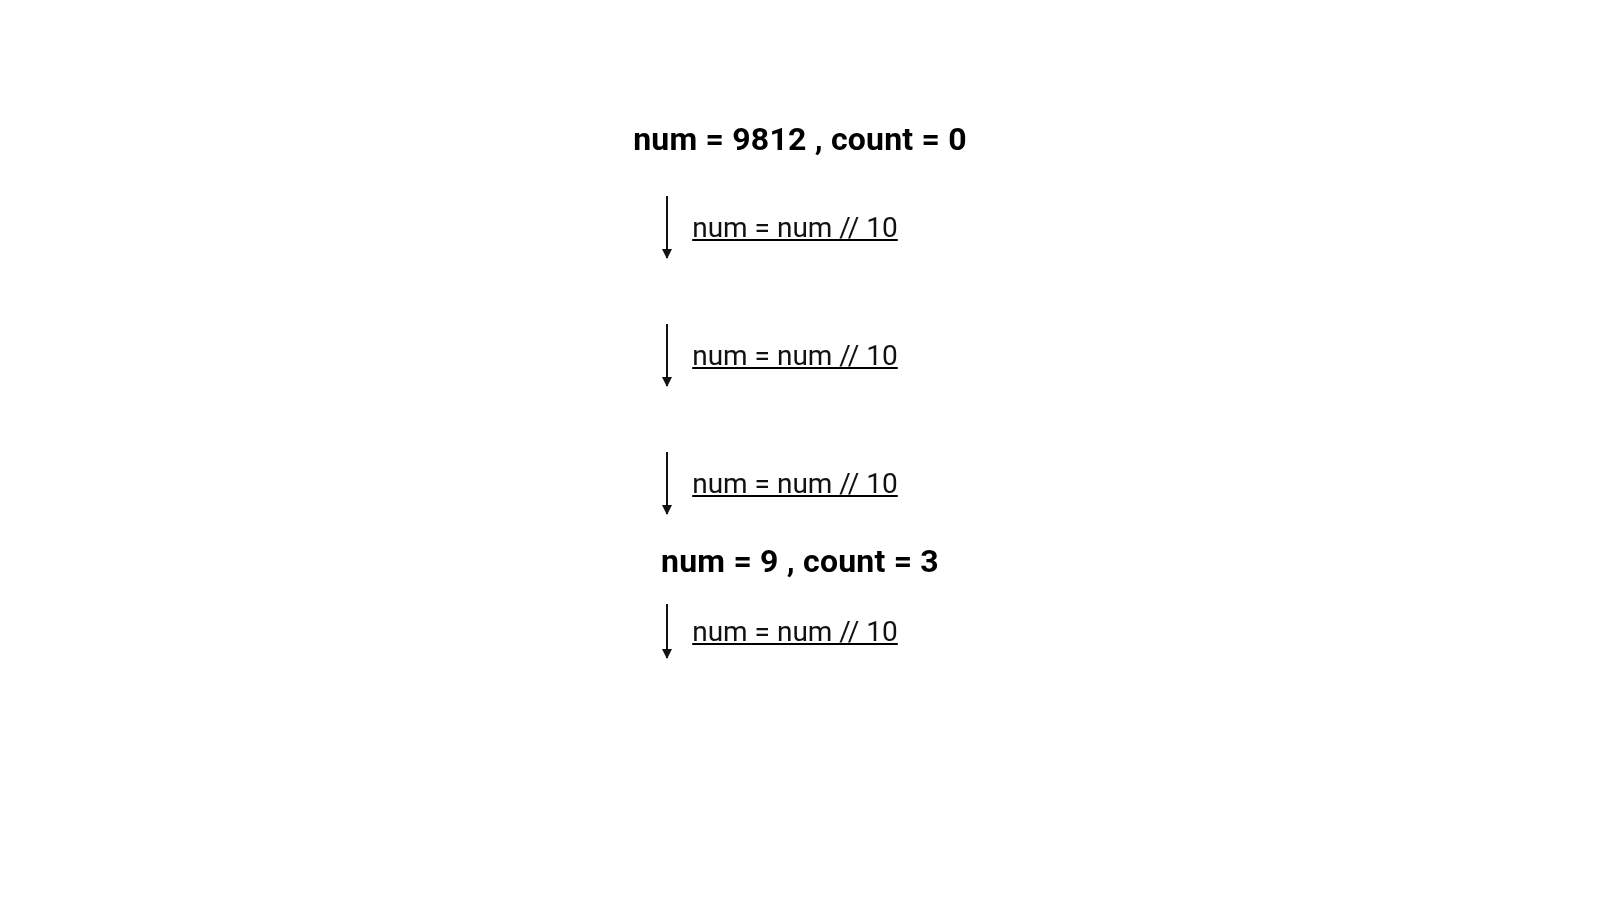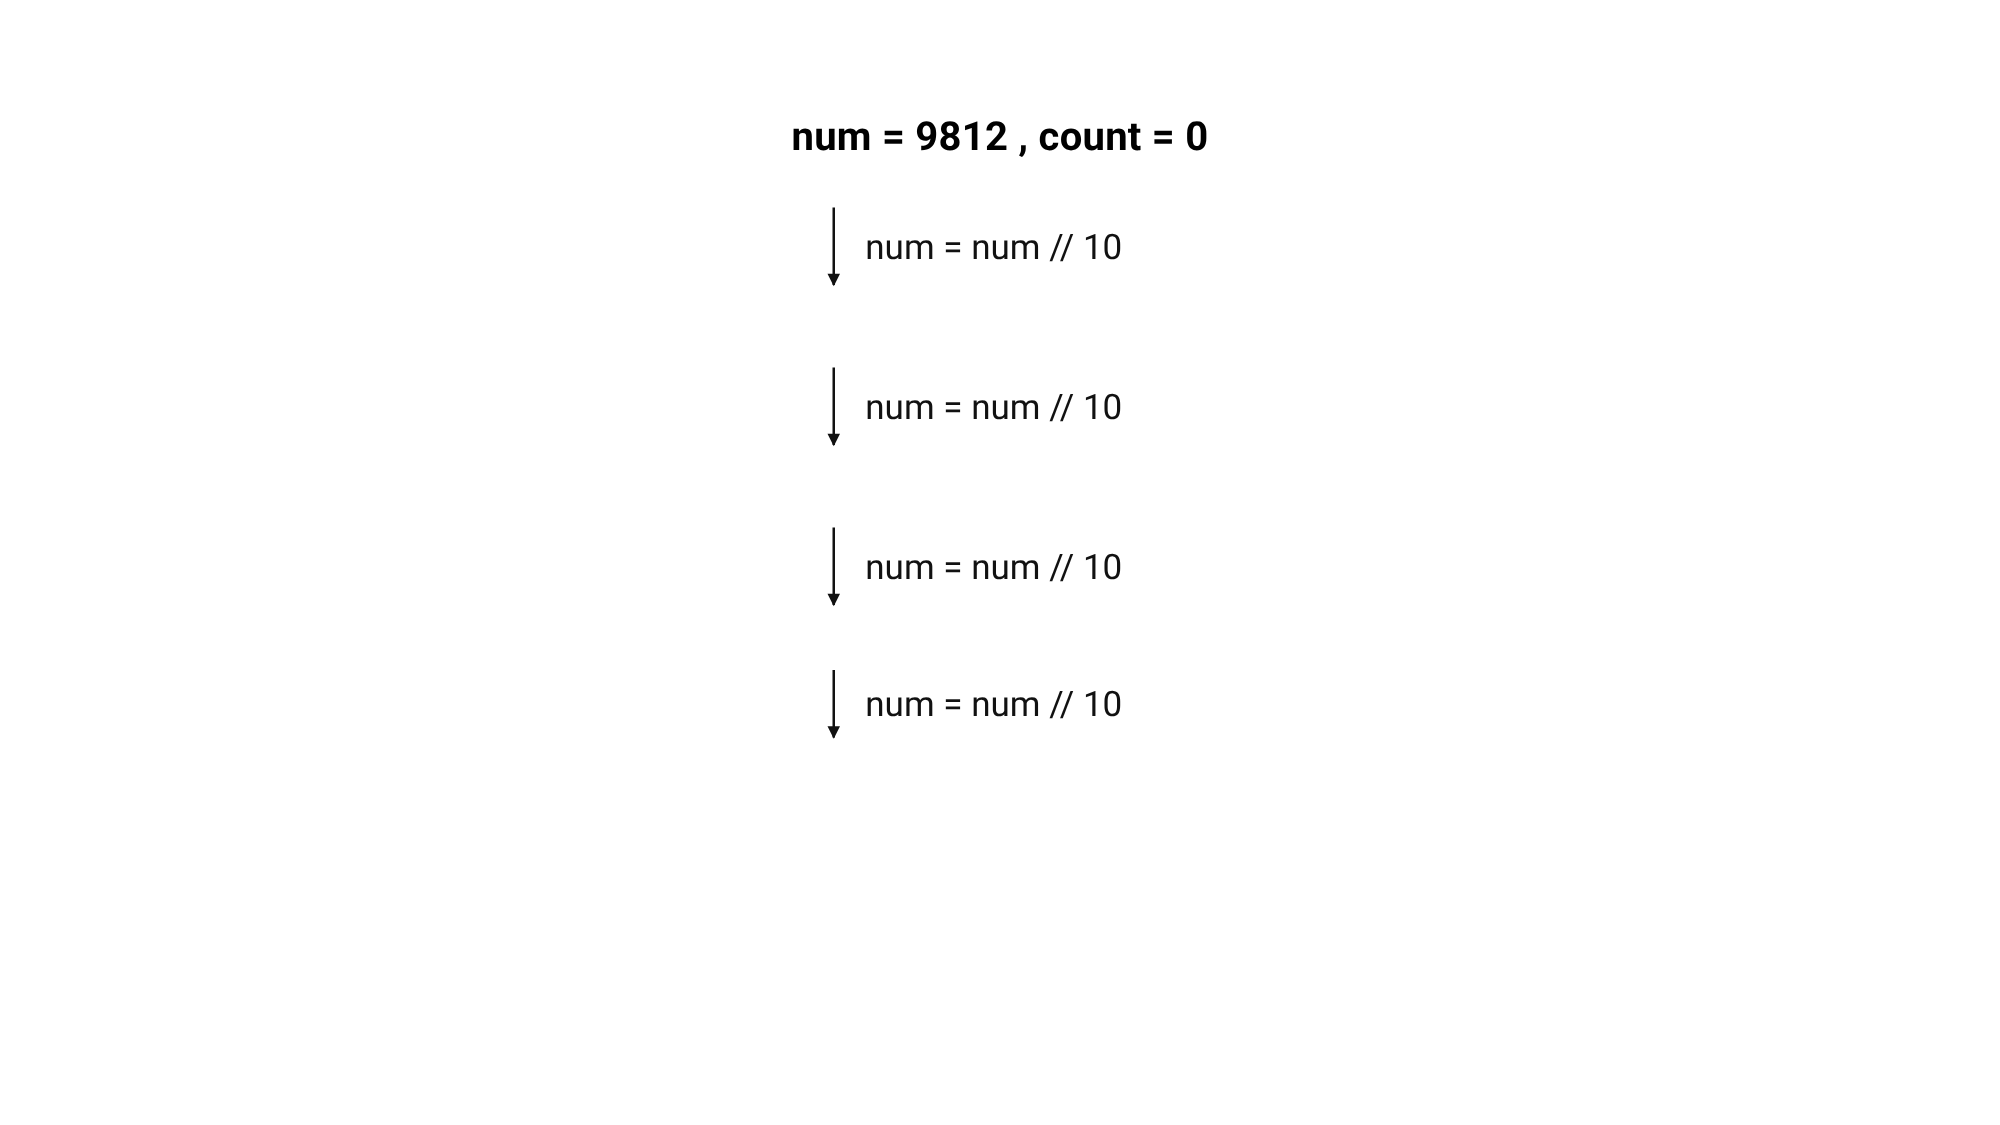--- a/index.html
+++ b/index.html
@@ -12,34 +12,35 @@
     color: #000;
   }
   .canvas {
     width: 1600px;
     height: 900px;
     position: relative;
     display: flex;
     flex-direction: column;
     align-items: center;
     justify-content: flex-start;
-    padding-top: 90px;
+    padding-top: 120px;
     box-sizing: border-box;
   }
   .state {
     font-size: 32px;
     font-weight: 700;
     letter-spacing: 0.2px;
     text-align: center;
   }
   .transition {
     position: relative;
     display: flex;
     align-items: center;
     justify-content: center;
+    text-decoration: underline;
   }
   .arrow-group {
     position: relative;
     display: flex;
     align-items: center;
     justify-content: flex-start;
   }
   .arrow {
     position: relative;
     width: 2px;
@@ -98,20 +99,21 @@
 
   <div class="gap-above"></div>
   <div class="transition">
     <div class="arrow-group" style="transform: translateX(-18px);">
       <div class="arrow" style="height:62px;"></div>
       <div class="op-label">num = num // 10</div>
     </div>
   </div>
   <div class="gap-below"></div>
 
+  <div class="state">num = 9 , count = 3</div>
 
   <div class="gap-above-short"></div>
   <div class="transition">
     <div class="arrow-group" style="transform: translateX(-18px);">
       <div class="arrow" style="height:54px;"></div>
       <div class="op-label">num = num // 10</div>
     </div>
   </div>
   <div class="gap-below-short"></div>
 

